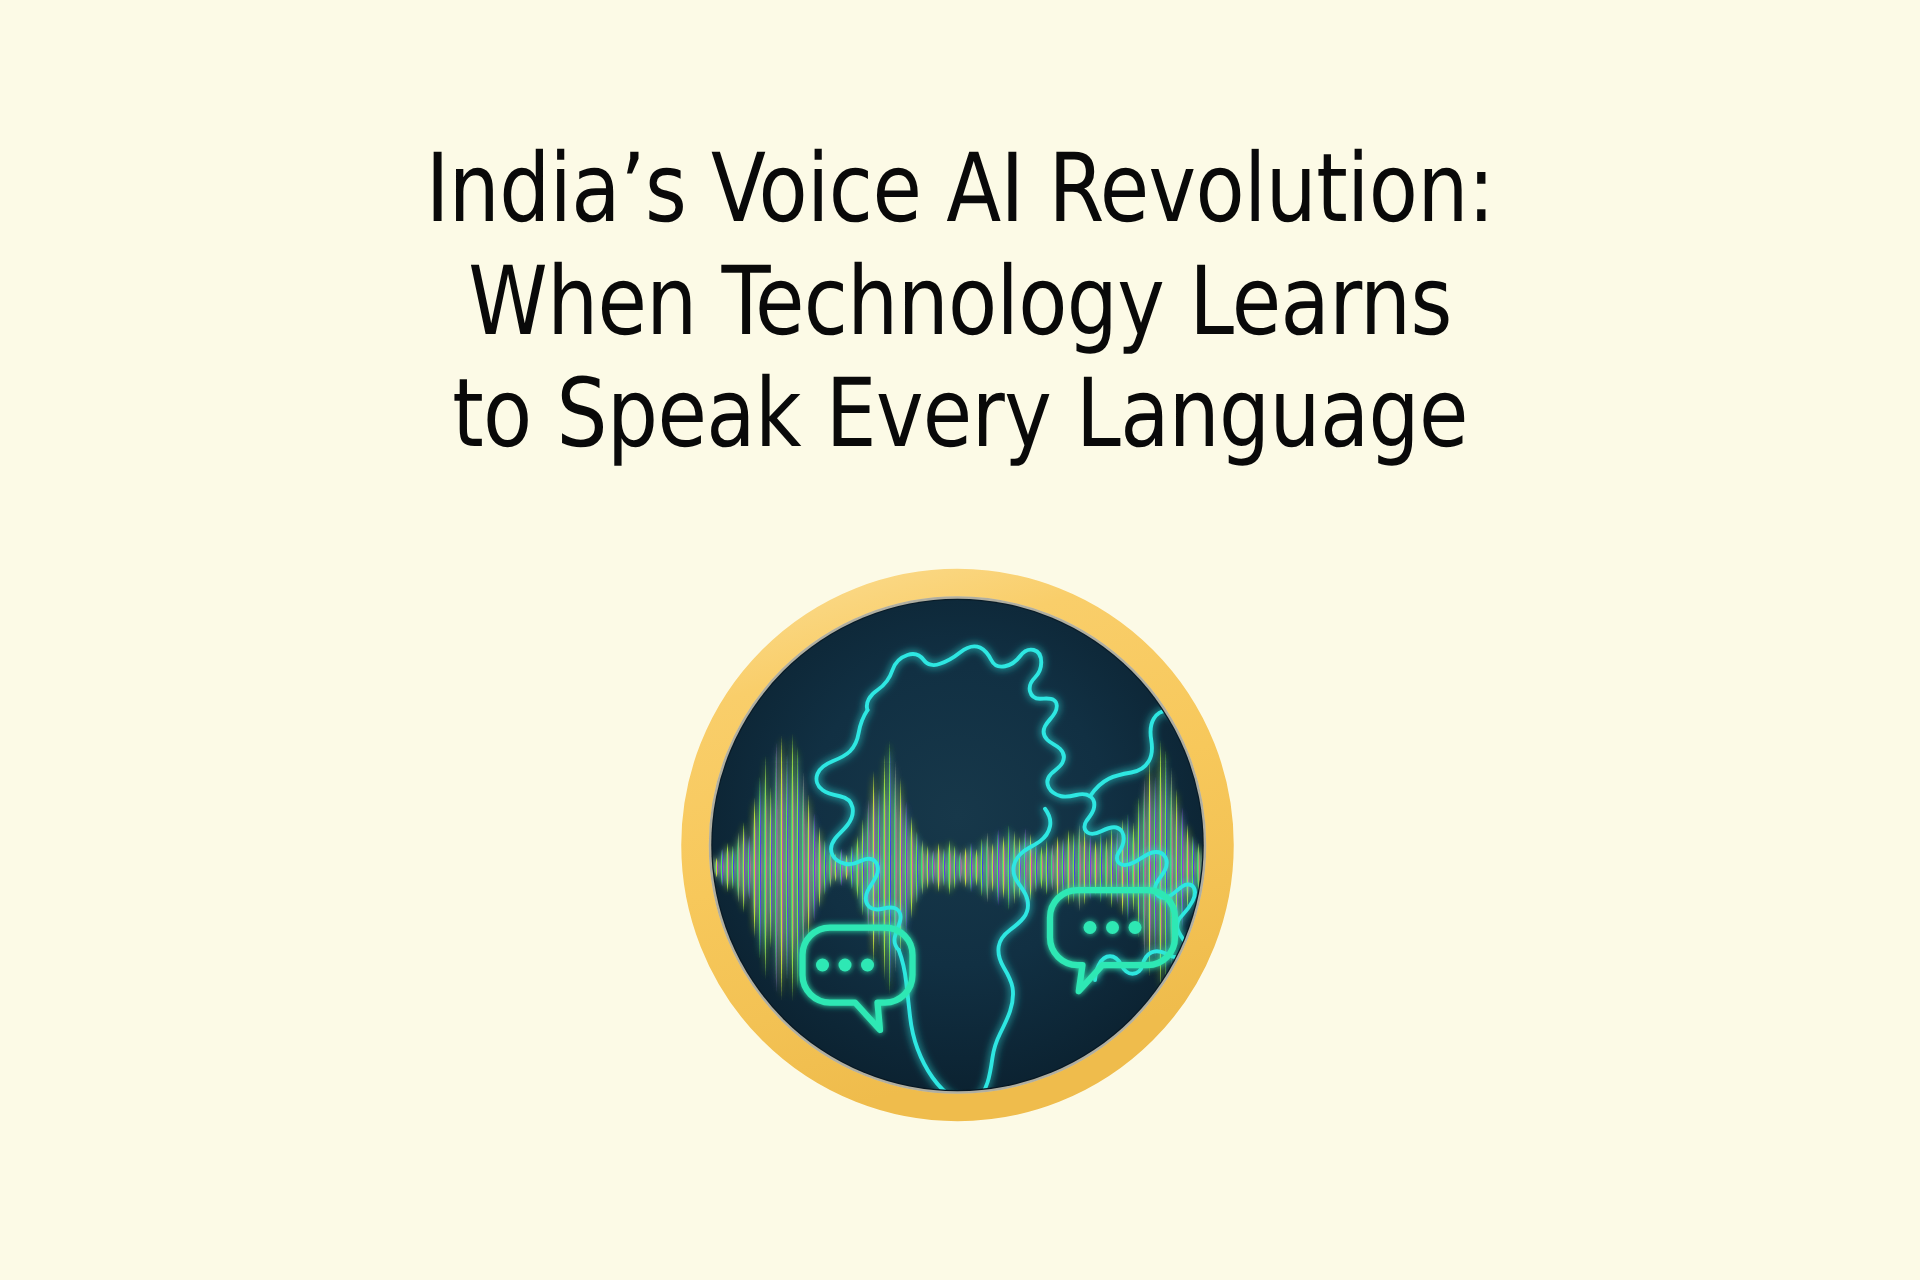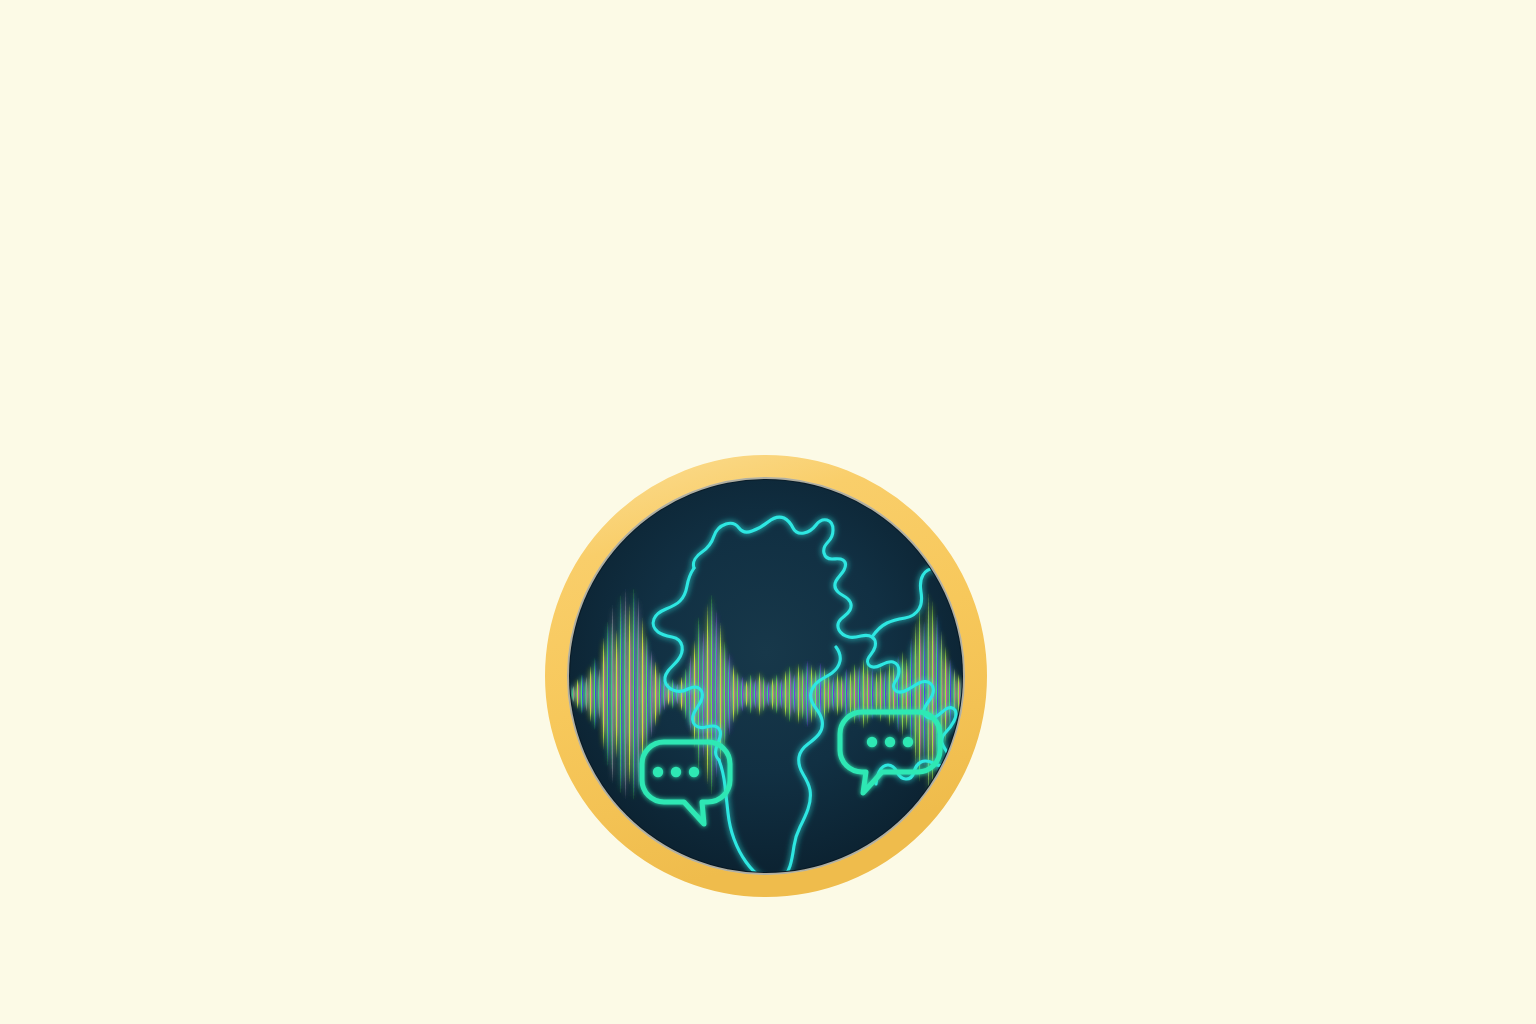--- a/index.html
+++ b/index.html
@@ -53,20 +53,25 @@
     display: block;
     width: 448px;
     height: 460px;
   }
 </style>
 </head>
 <body>
 
 <div id="poster">
 
+  <div id="title-block">
+    <span class="title-line">India’s Voice AI Revolution:</span>
+    <span class="title-line">When Technology Learns</span>
+    <span class="title-line">to Speak Every Language</span>
+  </div>
 
   <div id="emblem">
     <svg viewBox="0 0 448 460" xmlns="http://www.w3.org/2000/svg">
       <defs>
 
         <radialGradient id="discGrad" cx="50%" cy="44%" r="68%">
           <stop offset="0%" stop-color="#17384A"></stop>
           <stop offset="45%" stop-color="#113043"></stop>
           <stop offset="100%" stop-color="#091C29"></stop>
         </radialGradient>

